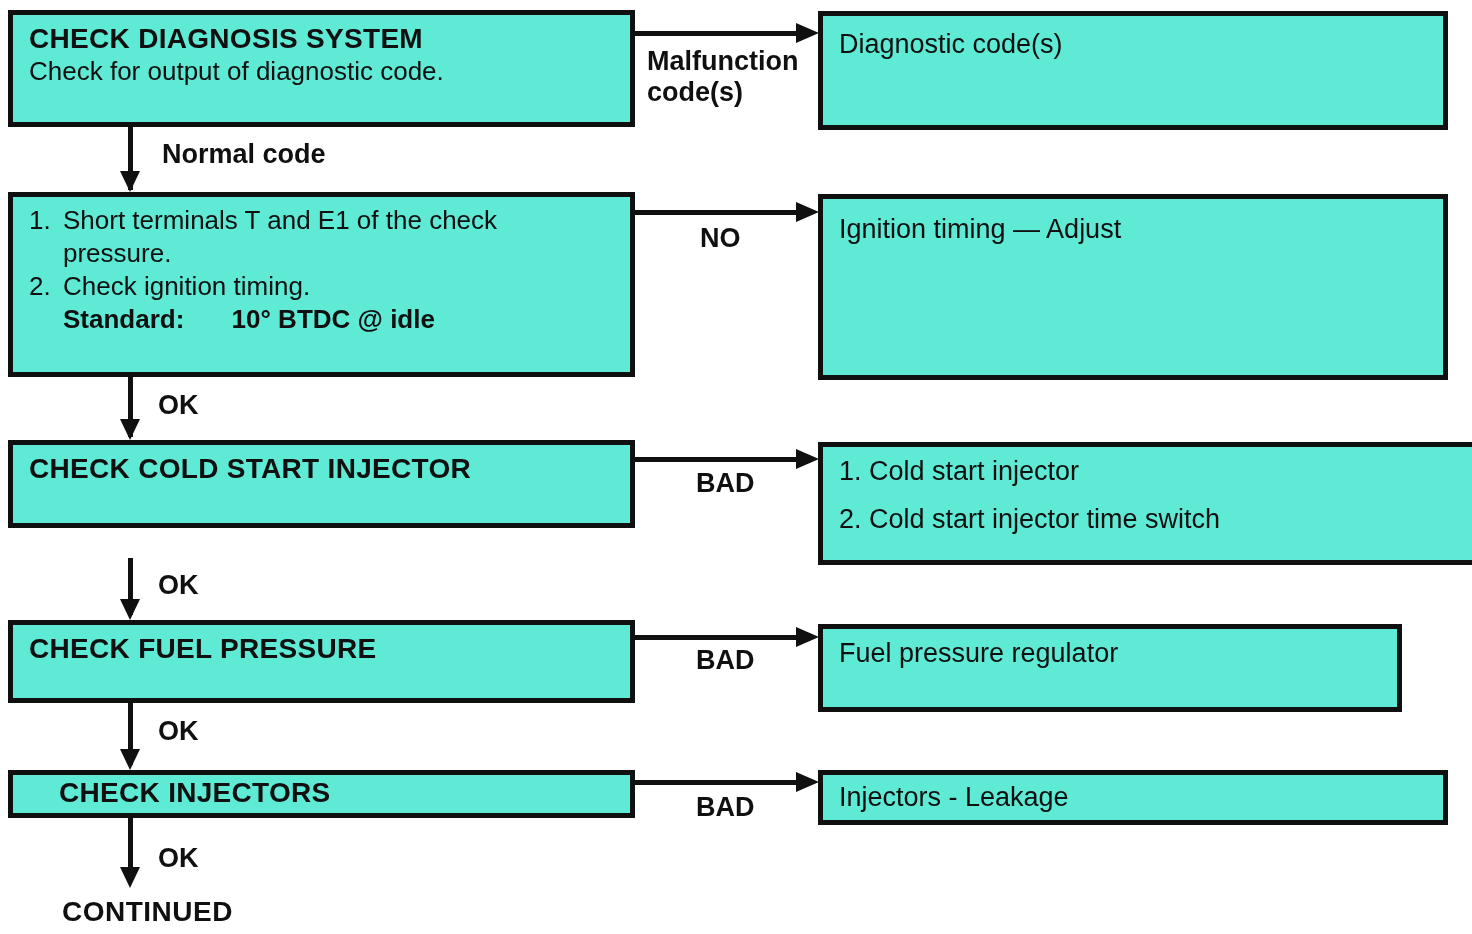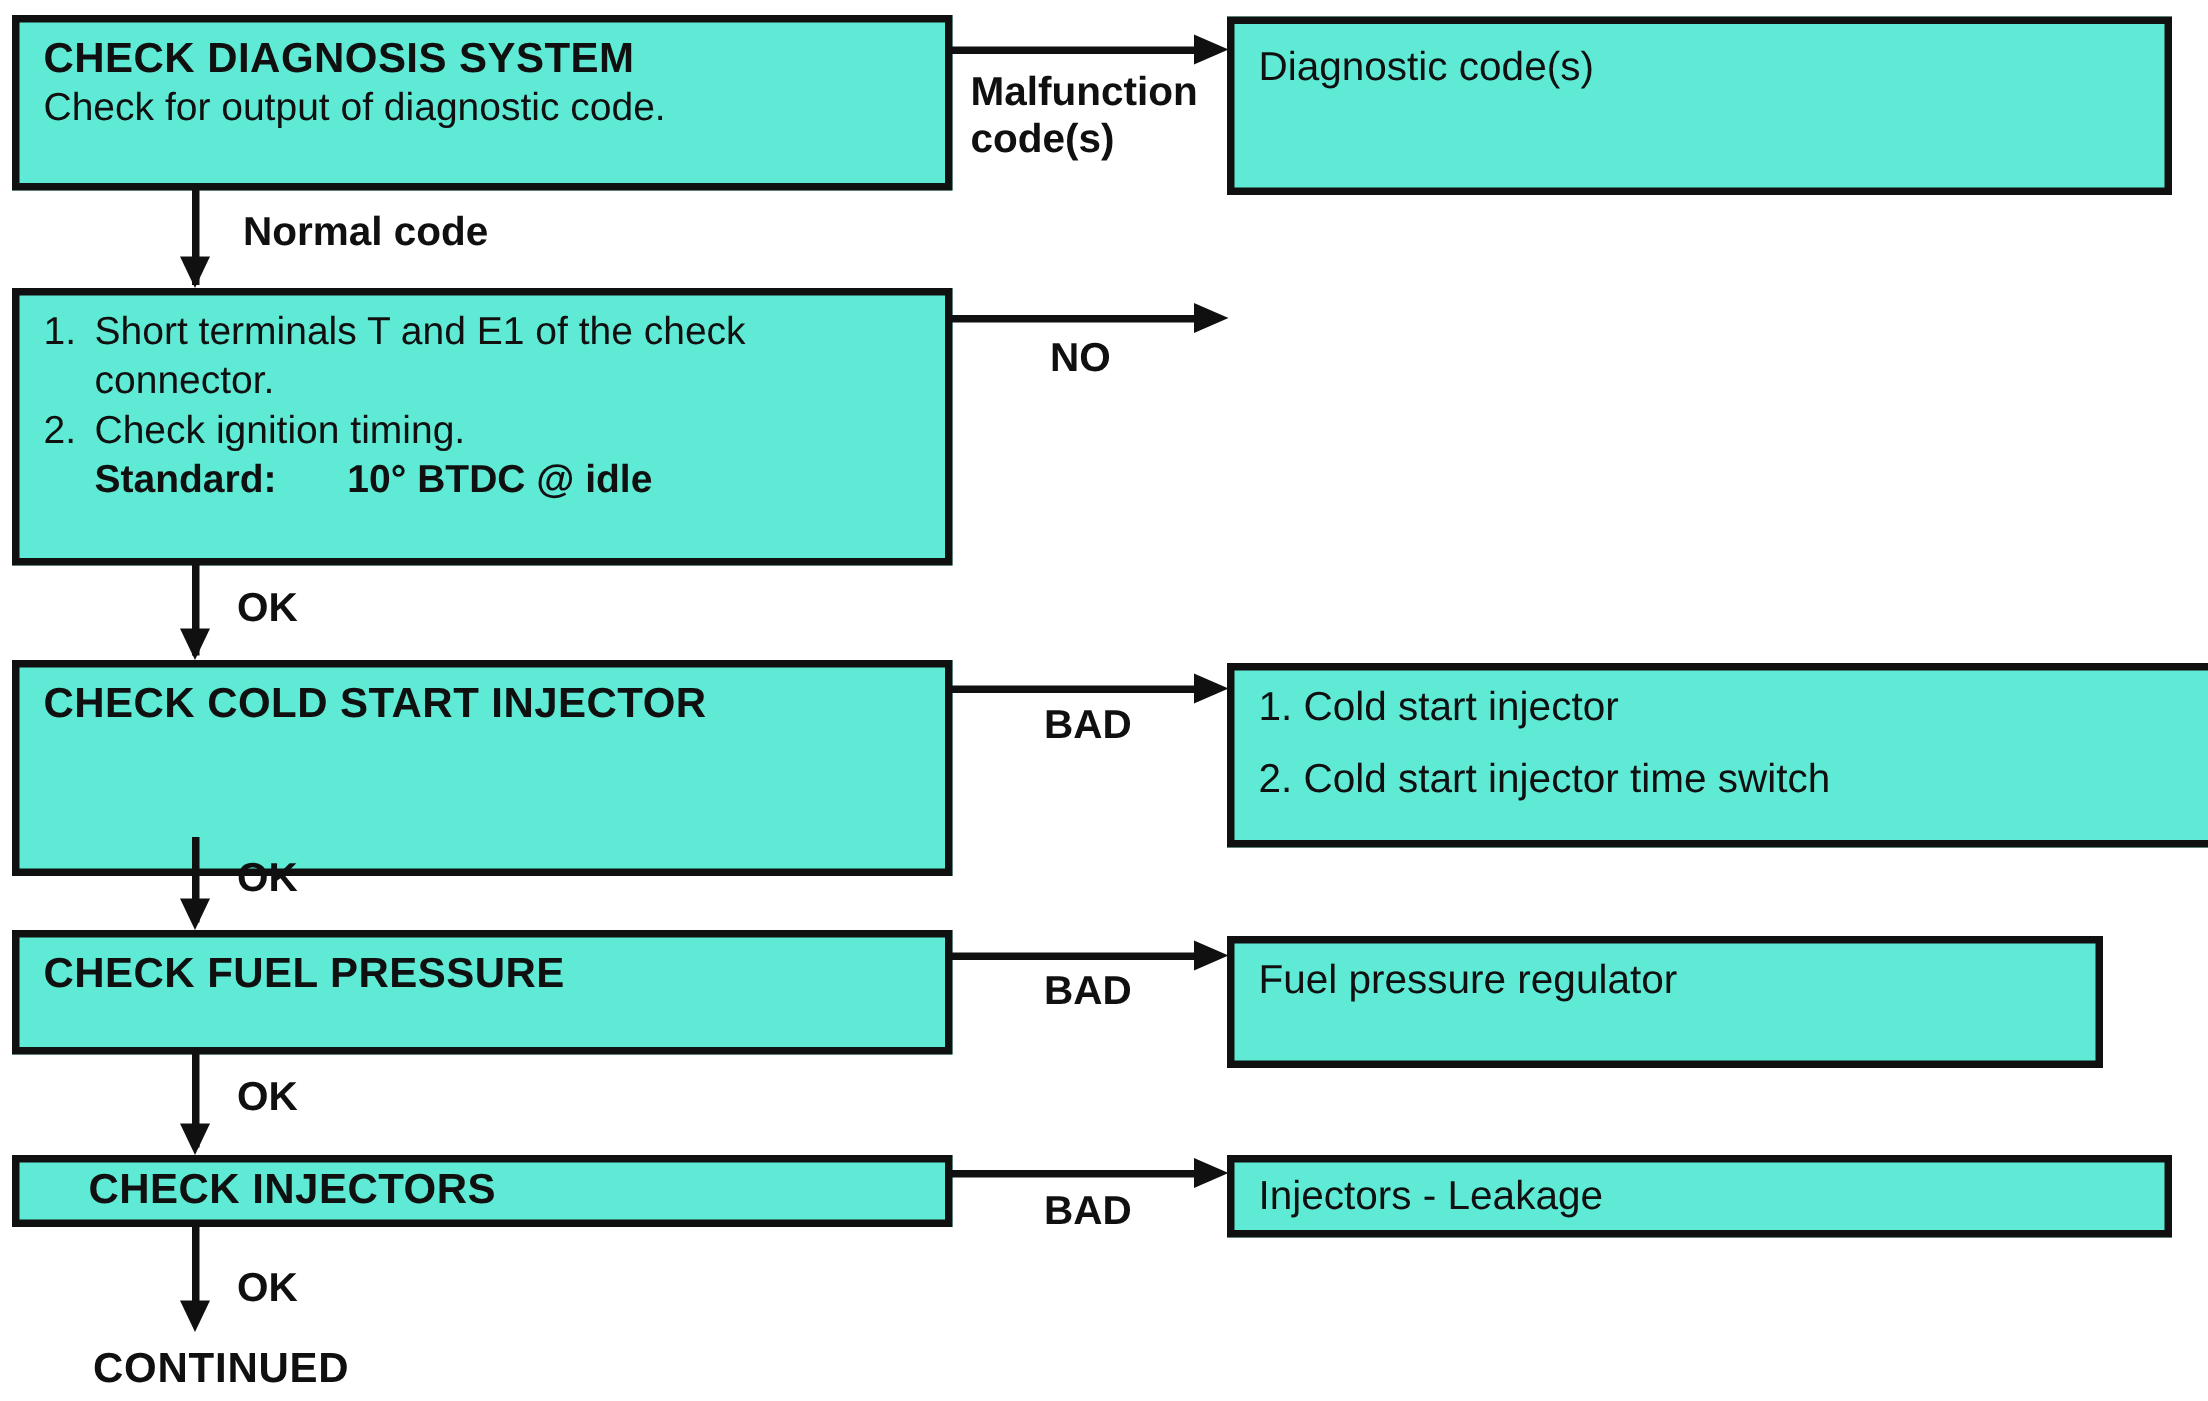--- a/index.html
+++ b/index.html
@@ -89,41 +89,46 @@
   </div>
   <div class="vline" style="left:128px; top:125px; height:65px;"></div>
   <div class="arrow-down" style="left:120px; top:171px;"></div>
   <div class="flow-label" style="left:162px; top:139px;">Normal code</div>
 
   <div class="box" style="left:8px; top:192px; width:627px; height:185px;">
     <div class="pad" style="padding-top:6px;">
       <div class="body-text list">
         <div class="li">
           <span class="num">1.</span>
-          <span class="txt">Short terminals T and E1 of the check connector.</span>
+          <span class="txt">Short terminals T and E1 of the check pressure.</span>
         </div>
         <div class="li">
           <span class="num">2.</span>
           <span class="txt">Check ignition timing.</span>
         </div>
         <div class="std-line">
           <span>Standard:</span>
           <span class="std-val">10° BTDC @ idle</span>
         </div>
       </div>
     </div>
   </div>
   <div class="hline" style="left:633px; top:210px; width:163px;"></div>
   <div class="arrow-right" style="left:796px; top:202px;"></div>
   <div class="flow-label" style="left:700px; top:223px;">NO</div>
+  <div class="box" style="left:818px; top:194px; width:630px; height:186px;">
+    <div class="pad" style="padding-top:14px;">
+      <div class="result-text">Ignition timing — Adjust</div>
+    </div>
+  </div>
   <div class="vline" style="left:128px; top:375px; height:62px;"></div>
   <div class="arrow-down" style="left:120px; top:419px;"></div>
   <div class="flow-label" style="left:158px; top:390px;">OK</div>
 
-  <div class="box" style="left:8px; top:440px; width:627px; height:144px;">
+  <div class="box" style="left:8px; top:440px; width:627px; height:88px;">
     <div class="pad">
       <div class="title">CHECK COLD START INJECTOR</div>
     </div>
   </div>
   <div class="hline" style="left:633px; top:457px; width:163px;"></div>
   <div class="arrow-right" style="left:796px; top:449px;"></div>
   <div class="flow-label" style="left:696px; top:468px;">BAD</div>
   <div class="box" style="left:818px; top:442px; width:703px; height:123px;">
     <div class="pad" style="padding-top:8px;">
       <div class="result-text">1. Cold start injector</div>

